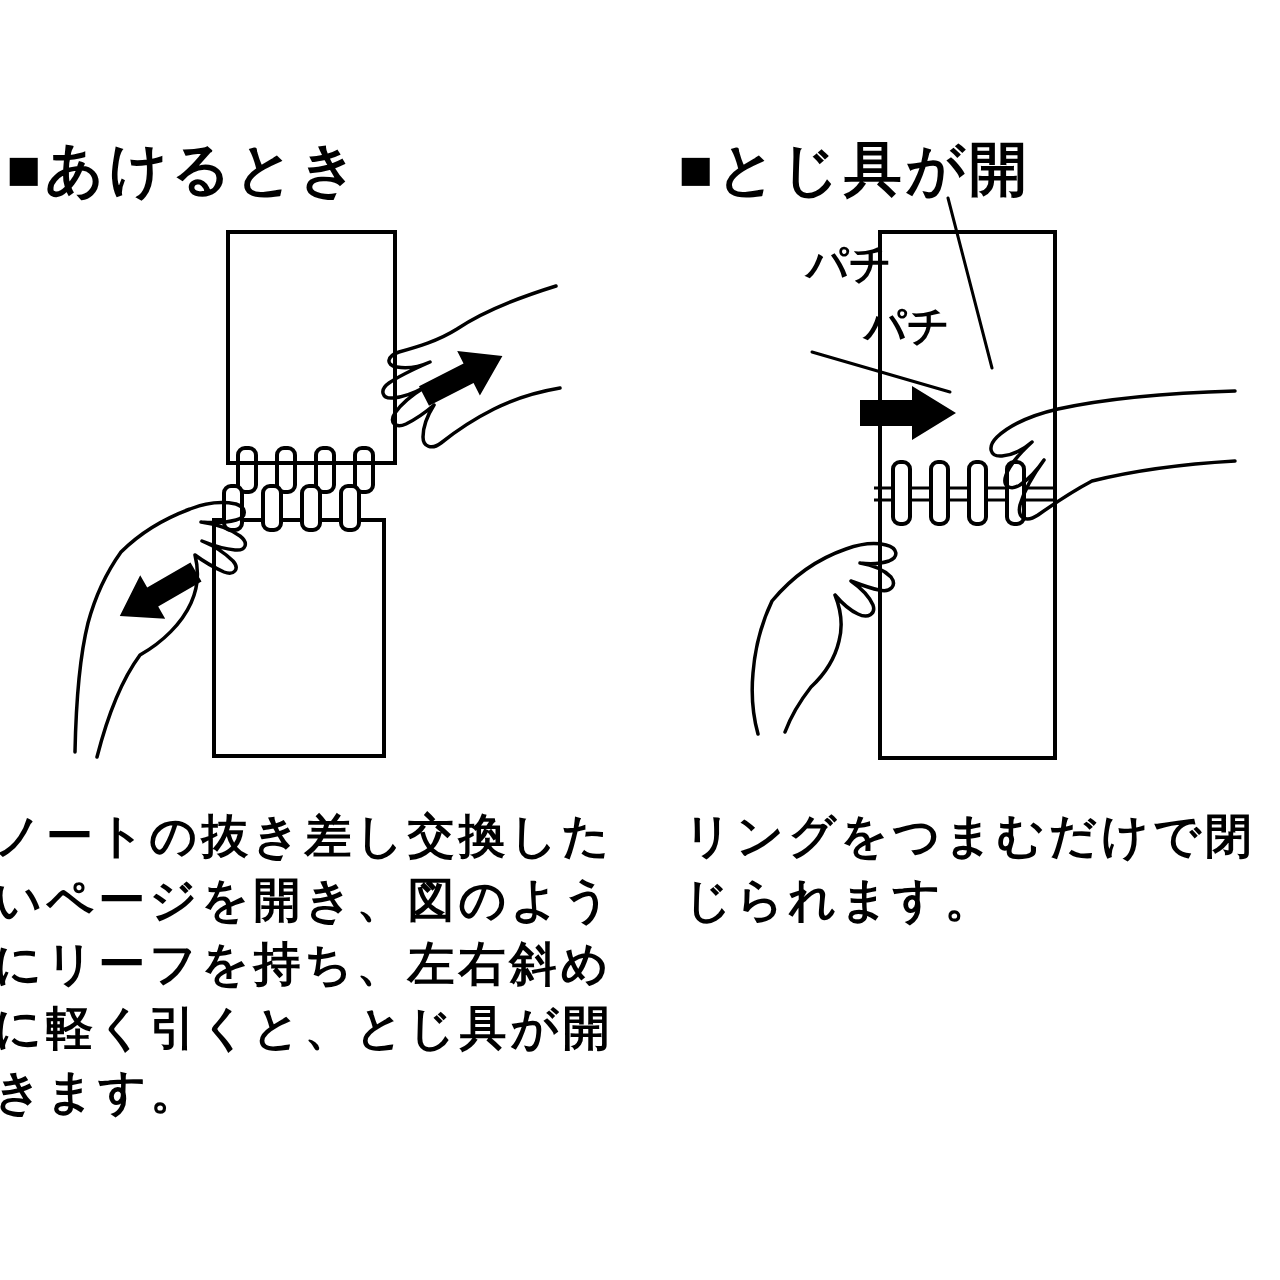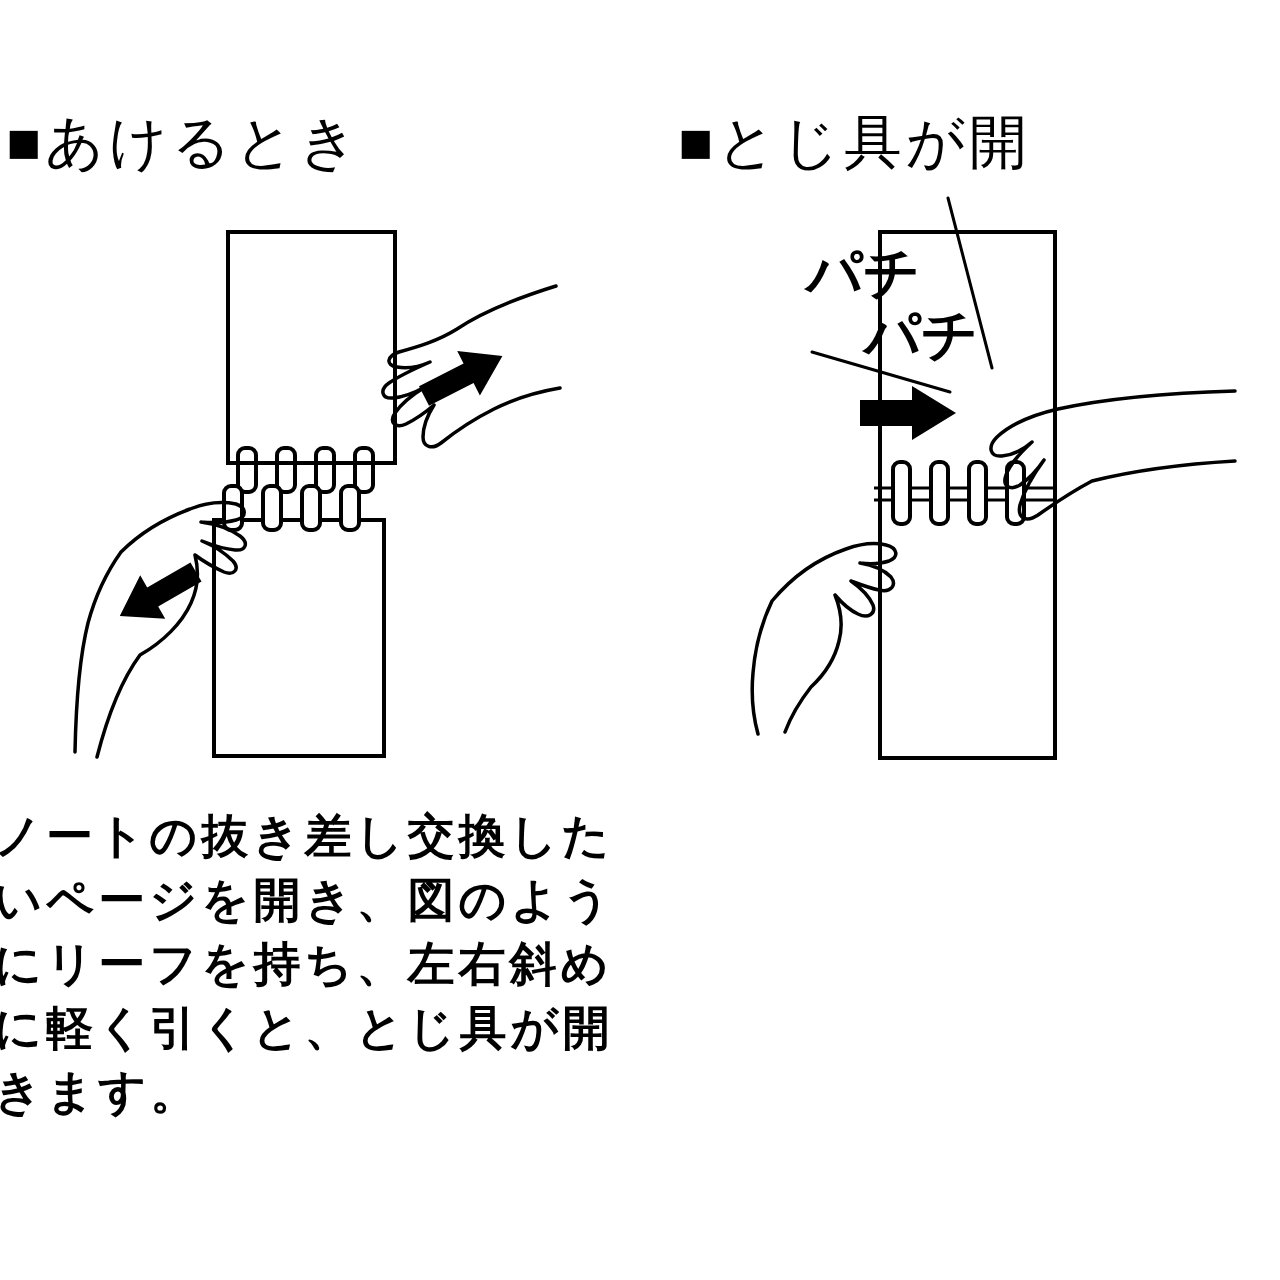--- a/index.html
+++ b/index.html
@@ -17,29 +17,30 @@
     color: #000000;
   }
   .artwork {
     position: absolute;
     left: 0;
     top: 0;
   }
   .section-title {
     position: absolute;
     font-size: 58px;
-    font-weight: normal;
+    font-weight: bold;
     letter-spacing: 4px;
     white-space: nowrap;
+    margin-top: 27px;
   }
   .title-open  { left: 6px;   top: 104px; }
   .title-close { left: 678px; top: 104px; }
   .sfx {
     position: absolute;
-    font-size: 56px;
+    font-size: 42px;
     font-weight: bold;
     white-space: nowrap;
   }
   .sfx-1 { left: 806px; top: 236px; }
   .sfx-2 { left: 864px; top: 298px; }
   .caption {
     position: absolute;
     font-size: 47px;
     font-weight: bold;
     line-height: 64px;
@@ -145,14 +146,18 @@
   <div class="sfx sfx-2">パチ</div>
 
   <div class="caption caption-open">
     <div>ノートの抜き差し交換した</div>
     <div>いページを開き、図のよう</div>
     <div>にリーフを持ち、左右斜め</div>
     <div>に軽く引くと、とじ具が開</div>
     <div>きます。</div>
   </div>
 
+  <div class="caption caption-close">
+    <div>リングをつまむだけで閉</div>
+    <div>じられます。</div>
+  </div>
 
 </div>
 
 </body></html>

